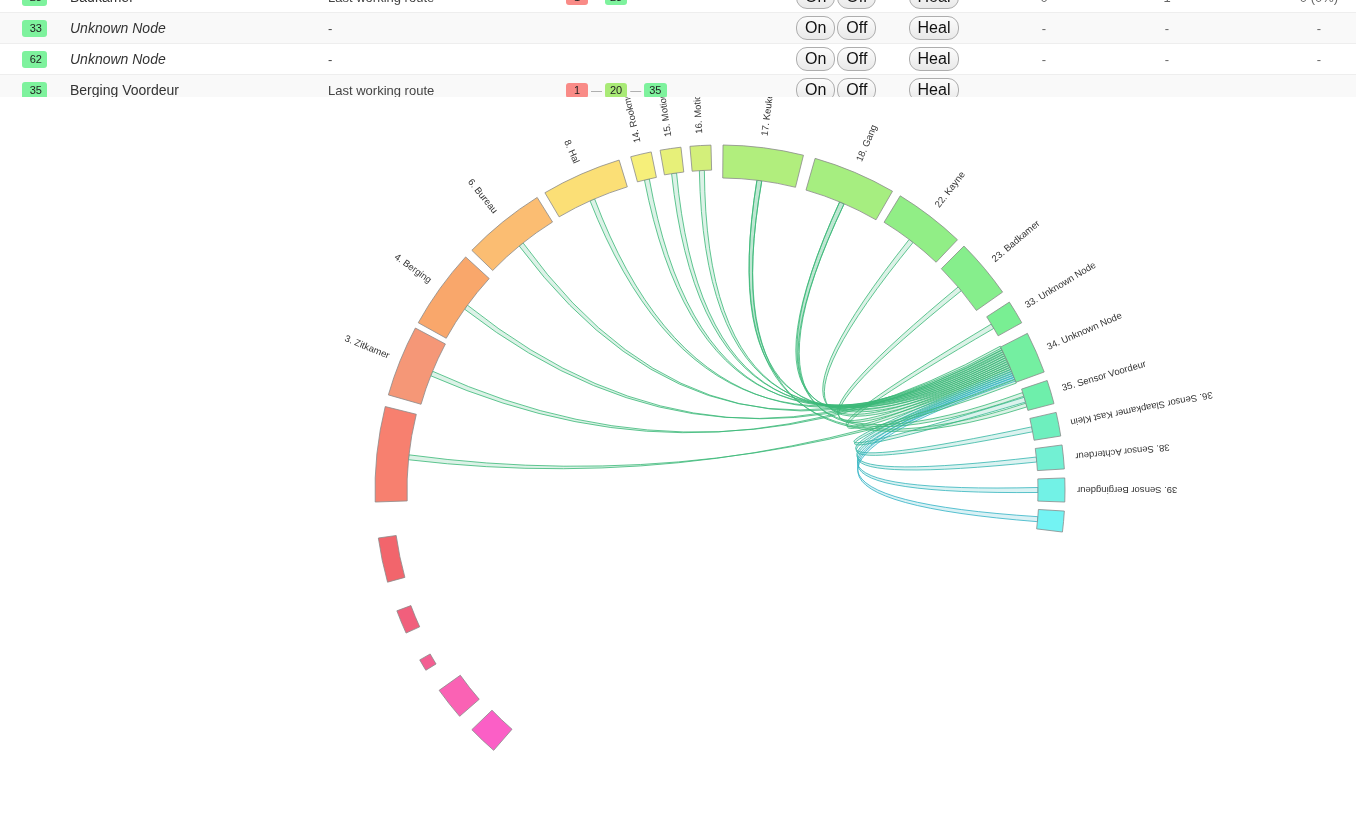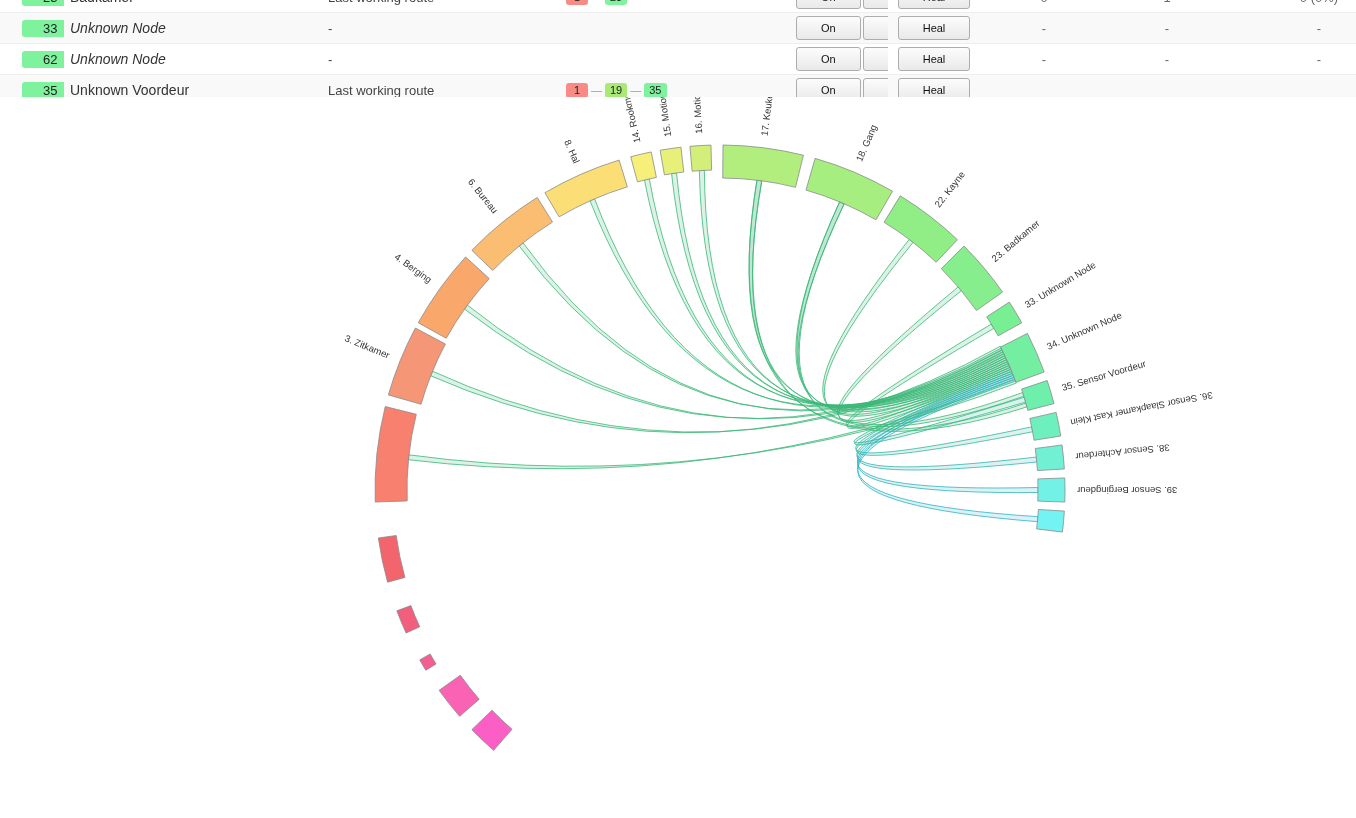--- a/index.html
+++ b/index.html
@@ -47,27 +47,27 @@
   .c-hops   { width: 218px; }
   .c-onoff  { width: 86px; text-align: left; }
   .c-heal   { width: 82px; text-align: center; }
   .c-m1     { width: 112px; text-align: center; }
   .c-m2     { width: 110px; text-align: center; }
   .c-m3     { width: 170px; text-align: center; }
 
   .idbadge {
     display: inline-block;
     min-width: 15px;
-    padding: 2px 21px;
+    padding: 2px 5px;
     border-radius: 3px;
     background: #7ef29d;
     color: #222;
-    font-size: 13px;
+    font-size: 11px;
     line-height: 13px;
-    text-align: left;
+    text-align: right;
   }
   .node-name { font-style: italic; font-size: 14px; color: #333; }
   .node-name.plainname { font-style: normal; }
   .route-txt { font-size: 13px; color: #444; }
 
   .hop {
     display: inline-block;
     min-width: 12px;
     padding: 1px 5px;
     border-radius: 3px;
@@ -78,24 +78,24 @@
   }
   .hop.red   { background: #f98b87; }
   .hop.green { background: #7ef29d; }
   .hop.lime  { background: #a9ea76; }
   .hop-sep { color: #999; padding: 0 3px; font-size: 11px; }
 
   .btn {
     display: inline-block;
     border: 1px solid #adadad;
     background: linear-gradient(#fcfcfc, #e9e9e9);
-    border-radius: 3px;
-    font-size: 11px;
+    border-radius: 11px;
+    font-size: 16px;
     line-height: 14px;
-    padding: 4px 24px;
+    padding: 4px 8px;
     color: #111;
     cursor: pointer;
     margin-right: 2px;
     font-family: "Liberation Sans", sans-serif;
   }
   .dash { color: #666; font-size: 13px; }
 
   
   .chord-region {
     position: absolute;
@@ -148,23 +148,23 @@
             <td class="c-route"><span class="route-txt">-</span></td>
             <td class="c-hops"></td>
             <td class="c-onoff"><span class="btn">On</span><span class="btn">Off</span></td>
             <td class="c-heal"><span class="btn">Heal</span></td>
             <td class="c-m1"><span class="dash">-</span></td>
             <td class="c-m2"><span class="dash">-</span></td>
             <td class="c-m3"><span class="dash">-</span></td>
           </tr>
           <tr class="alt">
             <td class="c-id"><span class="idbadge">35</span></td>
-            <td class="c-name"><span class="node-name plainname">Unknown Voordeur</span></td>
+            <td class="c-name"><span class="node-name plainname">Berging Voordeur</span></td>
             <td class="c-route"><span class="route-txt">Last working route</span></td>
-            <td class="c-hops"><span class="hop red">1</span><span class="hop-sep">—</span><span class="hop lime">19</span><span class="hop-sep">—</span><span class="hop green">35</span></td>
+            <td class="c-hops"><span class="hop red">1</span><span class="hop-sep">—</span><span class="hop lime">20</span><span class="hop-sep">—</span><span class="hop green">35</span></td>
             <td class="c-onoff"><span class="btn">On</span><span class="btn">Off</span></td>
             <td class="c-heal"><span class="btn">Heal</span></td>
             <td class="c-m1"><span class="dash"></span></td>
             <td class="c-m2"><span class="dash"></span></td>
             <td class="c-m3"><span class="dash"></span></td>
           </tr>
         </tbody>
     </table>
   </div>
 

